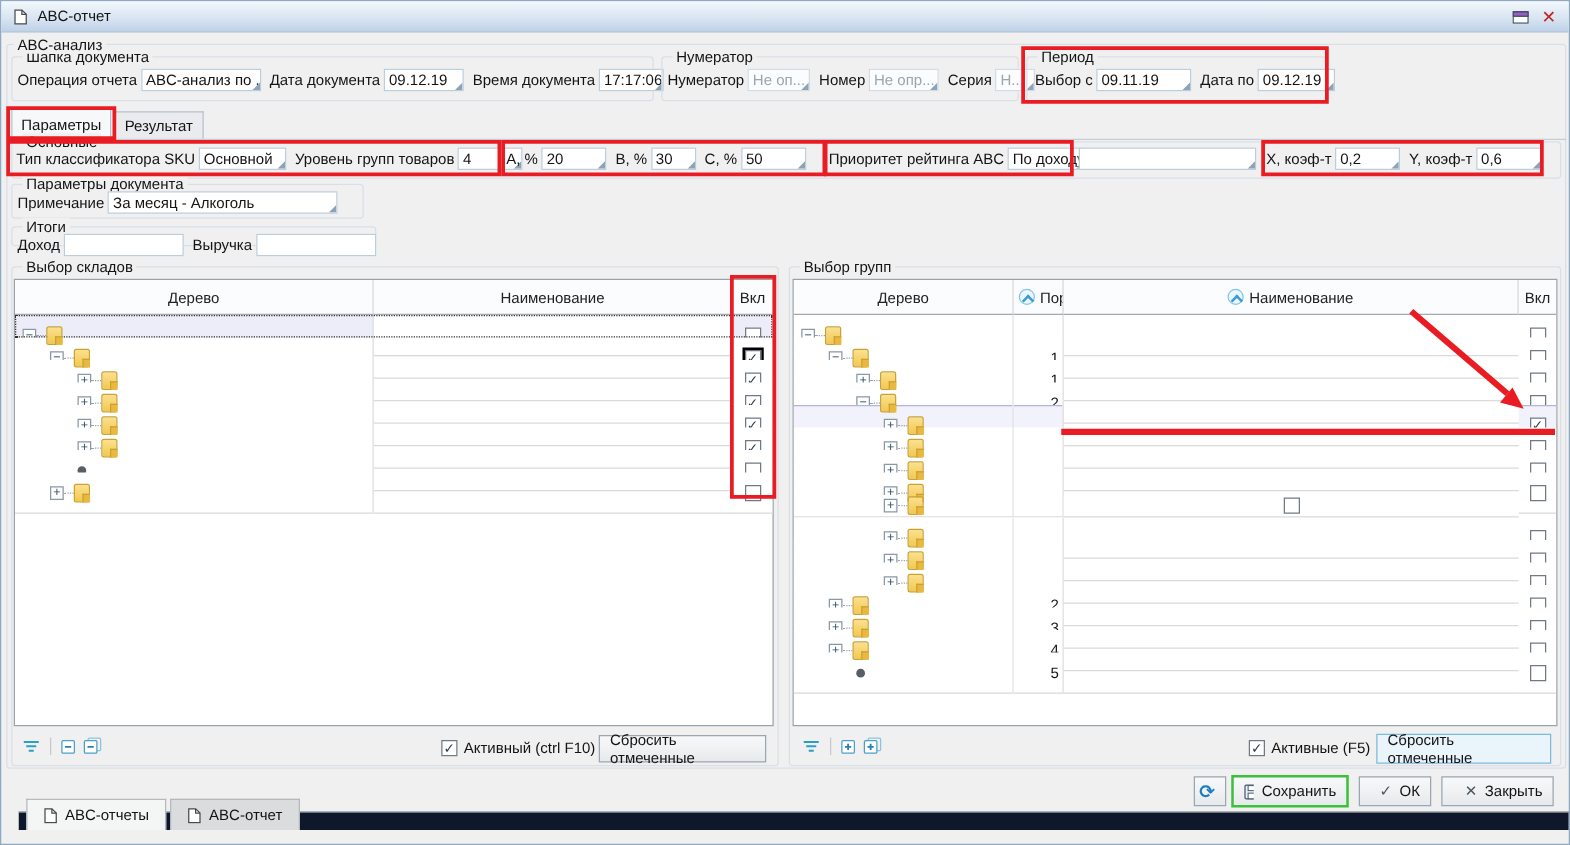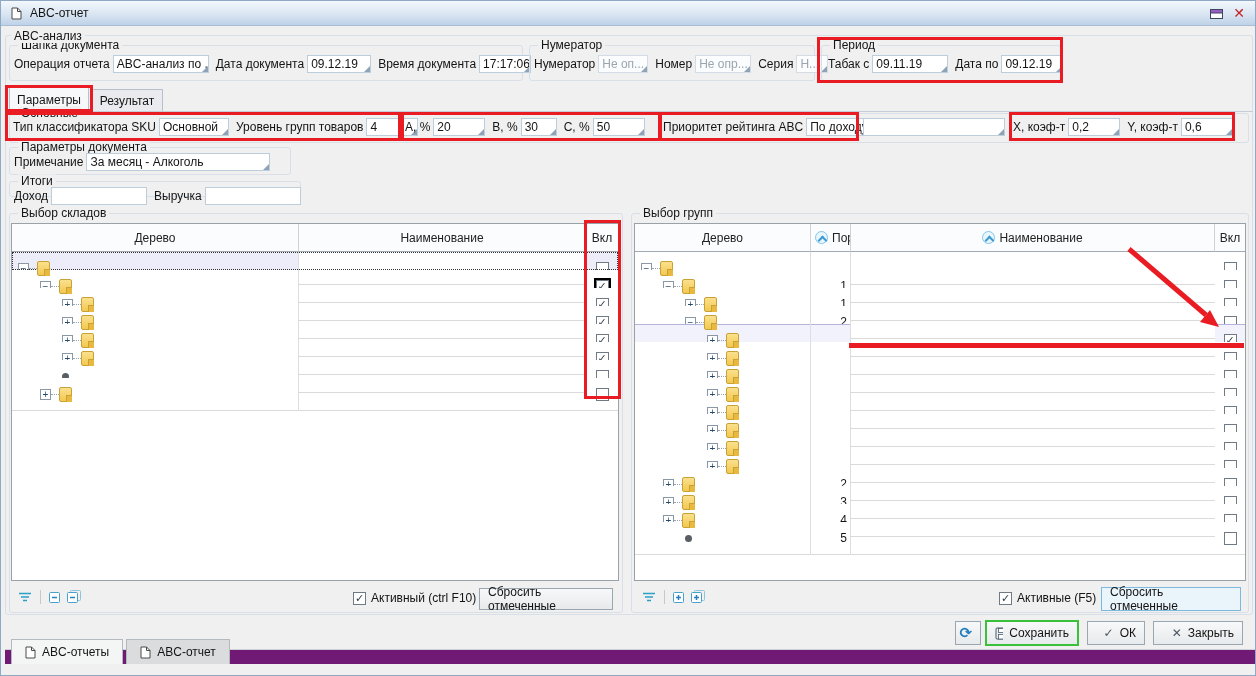--- a/index.html
+++ b/index.html
@@ -68,21 +68,21 @@
 
 .tbar{position:absolute;display:flex;align-items:center;gap:4px;}
 .vsep{width:1px;height:14px;background:#c2cad0;margin:0 3px;}
 .btn{position:absolute;height:22px;border:1px solid #9aa6b0;background:linear-gradient(#f7f8f9,#e7eaec);display:flex;align-items:center;justify-content:flex-end;gap:6px;padding:0 8px;}
 .btn.blue{border-color:#7db9dd;background:#e9f4fb;}
 .btn.green{border:2px solid #3ac03a;height:26px;}
 .refresh{color:#1f7ec0;font-weight:bold;font-size:15px;}
 .glyph{color:#4a545e;font-size:12px;}
 
 
-#btabs{position:absolute;left:4px;right:0;top:648px;height:15px;background:#701a75;border-top:1px solid #cdd2d6;display:flex;align-items:flex-end;padding-left:6px;gap:3px;}
+#btabs{position:absolute;left:14px;right:0;top:648px;height:15px;background:#0f172a;border-top:1px solid #cdd2d6;display:flex;align-items:flex-end;padding-left:6px;gap:3px;}
 .btab{height:25px;display:flex;align-items:center;gap:6px;padding:0 13px;border:1px solid #b3b9bd;border-bottom:none;background:#f4f5f5;}
 .btab.active{background:#dbdcdd;}
 
 
 .ann{position:absolute;border:3px solid #e91c23;pointer-events:none;z-index:60;background:transparent;}
 #annsvg{position:absolute;left:0;top:0;z-index:60;pointer-events:none;}
 </style>
 </head>
 <body>
 
@@ -126,21 +126,21 @@
       <span class="lbl ml">Номер</span>
       <span class="fld combo disabled" style="width:56px;">Не опр...</span>
       <span class="lbl ml">Серия</span>
       <span class="fld combo disabled" style="width:32px;">Н...</span>
     </div>
   </div>
 
   <div class="group" style="left:820px;top:44px;width:240px;height:36px;">
     <span class="glabel">Период</span>
     <div class="row" style="left:6px;top:9px;">
-      <span class="lbl">Табак с</span>
+      <span class="lbl">Выбор с</span>
       <span class="fld combo num" style="width:76px;">09.11.19</span>
       <span class="lbl ml">Дата по</span>
       <span class="fld combo num" style="width:62px;">09.12.19</span>
     </div>
   </div>
 
   <div class="ttab active" style="left:8px;top:86px;width:80px;height:24px;">
       <span>Параметры</span>
     </div>
   <div class="ttab" style="left:90px;top:88px;width:72px;height:22px;">
@@ -442,21 +442,20 @@
             <span class="cb"></span>
           </div>
         </div>
         <div class="trow">
           <div class="cell tree-cell" style="padding-left: 72px;">
             <span class="expander">+</span>
             <span class="stub"></span>
             <span class="folder"></span>
           </div>
           <div class="cell order-cell"></div>
-          <div class="cell name-cell">Кондитерские изделия</div>
           <div class="cell incl-cell">
             <span class="cb"></span>
           </div>
         </div>
         <div class="trow">
           <div class="cell tree-cell" style="padding-left: 72px;">
             <span class="expander">+</span>
             <span class="stub"></span>
             <span class="folder"></span>
           </div>

